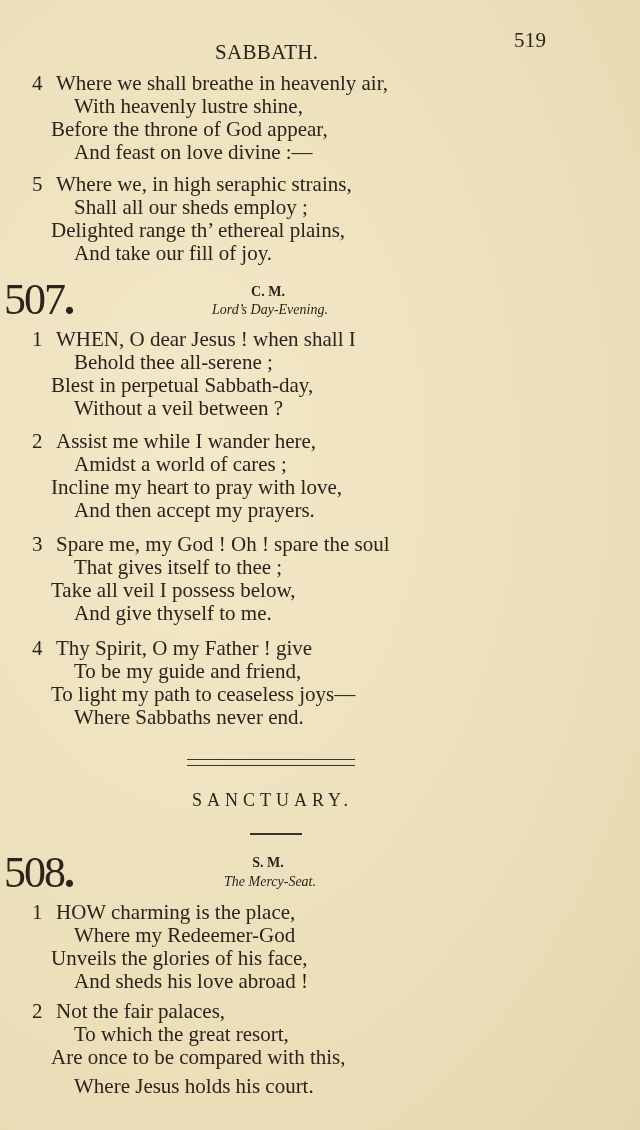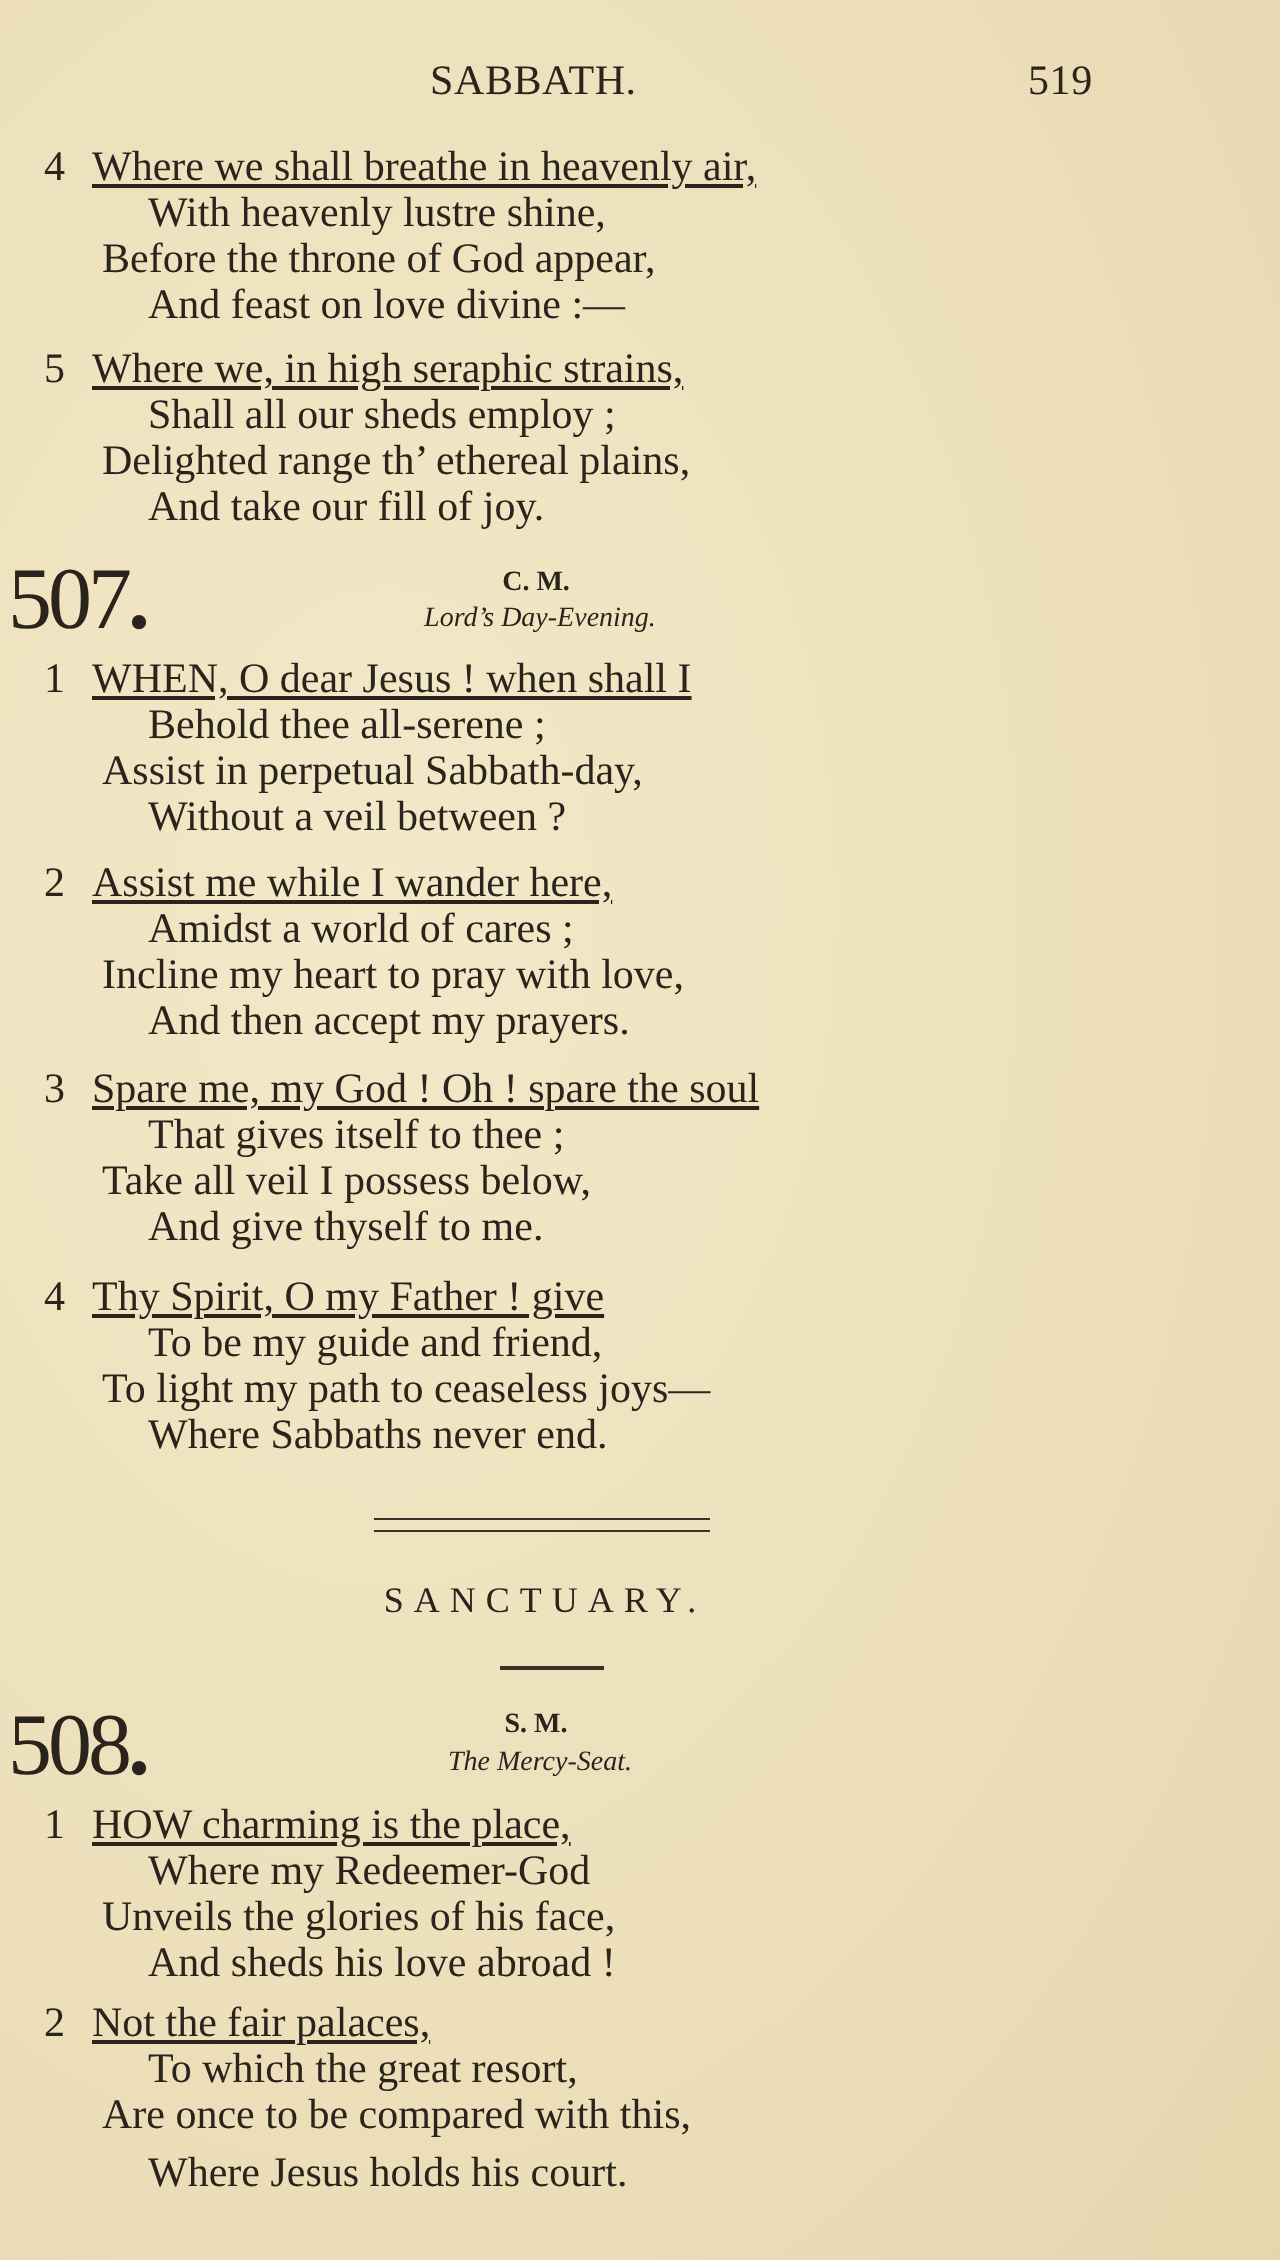--- a/index.html
+++ b/index.html
@@ -6,25 +6,25 @@
     body {
       width: 640px; height: 1130px; overflow: hidden;
       background: #efe3c0;
       background-image: radial-gradient(ellipse at 30% 40%, #f3e8c8 0%, #ecdfba 60%, #e6d6ae 100%);
       font-family: "Liberation Serif", "DejaVu Serif", serif;
       color: #2a241c;
       position: relative;
     }
     .abs { position: absolute; white-space: nowrap; }
     .running-head { top: 28px; left: 0; width: 640px; font-size: 21px; letter-spacing: 0.3px; }
-    .running-head .title { position: absolute; left: 215px; top: 0; }
+    .running-head .title { position: absolute; left: 215px; top: 12px; }
     .running-head .pageno { position: absolute; left: 514px; top: 0; font-size: 21px; }
     .line { font-size: 21px; line-height: 23px; height: 23px; }
     .vnum { display: inline-block; width: 24px; }
-    .ind0 { left: 22px; text-decoration: underline; }
+    .ind0 { left: 32px; }
     .ind1 { left: 51px; }
     .ind2 { left: 74px; }
     .hymn-number { font-size: 44px; line-height: 44px; letter-spacing: -2px; left: 4px; }
     .hymn-number .dot { font-weight: bold; }
     .meter { font-size: 14px; font-weight: bold; left: 0; width: 536px; text-align: center; }
     .subtitle { font-size: 14px; font-style: italic; left: 0; width: 540px; text-align: center; }
     .section-title { font-size: 18px; letter-spacing: 5px; left: 0; width: 545px; text-align: center; }
     .rule-double { left: 187px; width: 168px; height: 5px; border-top: 1.5px solid #3a3226; border-bottom: 1.5px solid #3a3226; }
     .rule-single { left: 250px; width: 52px; height: 0; border-top: 2px solid #3a3226; }
   </style>
@@ -48,21 +48,21 @@
   <div class="abs line ind2" style="top:242px">And take our fill of joy.</div>
 </div>
 
 <div>
   <div class="abs hymn-number" style="top:278px"><span>507</span><span class="dot">.</span></div>
   <div class="abs meter" style="top:284px">C. M.</div>
   <div class="abs subtitle" style="top:302px">Lord’s Day-Evening.</div>
 
   <div class="abs line ind0" style="top:328px"><span class="vnum">1</span><span>WHEN, O dear Jesus ! when shall I</span></div>
   <div class="abs line ind2" style="top:351px">Behold thee all-serene ;</div>
-  <div class="abs line ind1" style="top:374px">Assist in perpetual Sabbath-day,</div>
+  <div class="abs line ind1" style="top:374px">Blest in perpetual Sabbath-day,</div>
   <div class="abs line ind2" style="top:397px">Without a veil between ?</div>
 
   <div class="abs line ind0" style="top:430px"><span class="vnum">2</span><span>Assist me while I wander here,</span></div>
   <div class="abs line ind2" style="top:453px">Amidst a world of cares ;</div>
   <div class="abs line ind1" style="top:476px">Incline my heart to pray with love,</div>
   <div class="abs line ind2" style="top:499px">And then accept my prayers.</div>
 
   <div class="abs line ind0" style="top:533px"><span class="vnum">3</span><span>Spare me, my God ! Oh ! spare the soul</span></div>
   <div class="abs line ind2" style="top:556px">That gives itself to thee ;</div>
   <div class="abs line ind1" style="top:579px">Take all veil I possess below,</div>

